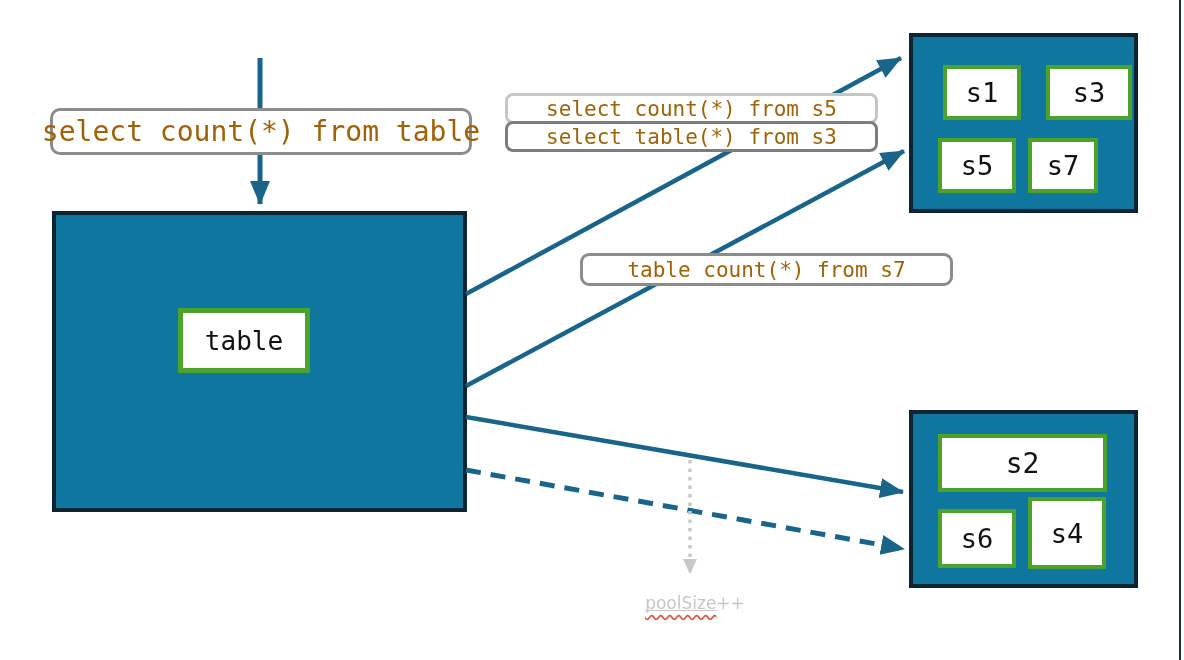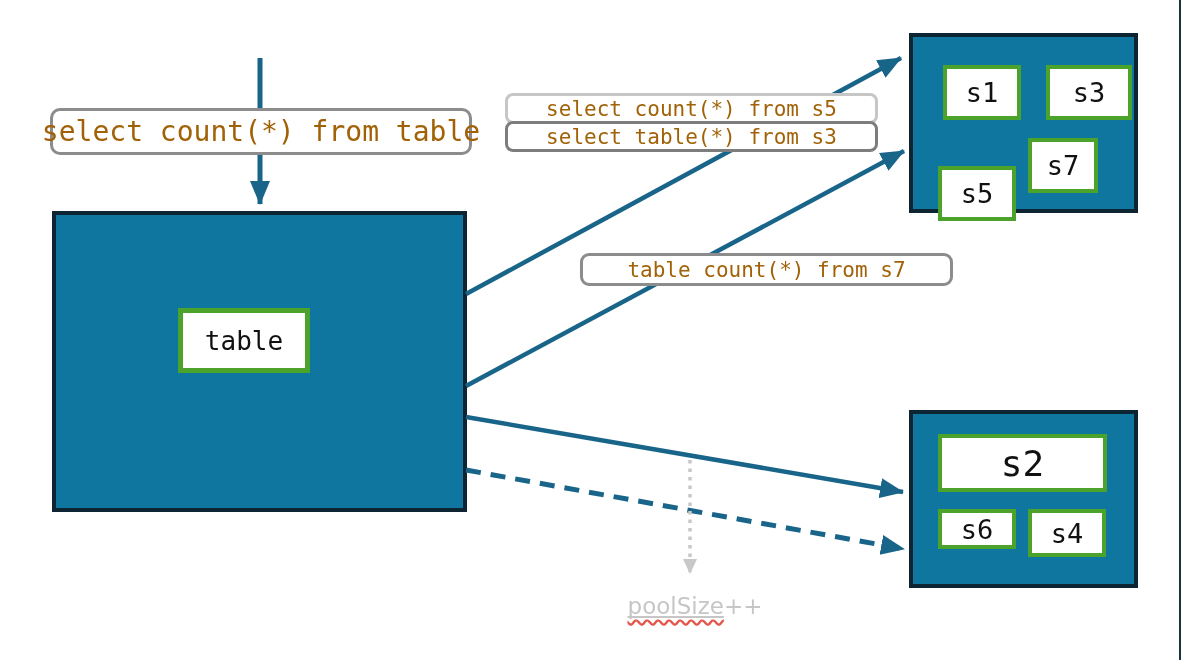--- a/index.html
+++ b/index.html
@@ -23,25 +23,25 @@
 
   .white-cell {
     position: absolute; box-sizing: border-box;
     background: #ffffff; border: 4px solid #4ba32b;
     display: flex; align-items: center; justify-content: center;
     color: #111111; font-size: 27px;
   }
   .table-label { left: 122px; top: 93px; width: 132px; height: 65px; border-width: 5px; font-size: 26px; }
   .cell-s1 { left: 30px; top: 28px;  width: 78px;  height: 55px; }
   .cell-s3 { left: 133px; top: 28px; width: 86px;  height: 55px; }
-  .cell-s5 { left: 25px; top: 101px; width: 78px;  height: 55px; margin-top: 28px; }
+  .cell-s5 { left: 25px; top: 101px; width: 78px;  height: 55px; }
   .cell-s7 { left: 115px; top: 101px; width: 70px; height: 55px; }
-  .cell-s2 { left: 25px; top: 20px;  width: 169px; height: 58px; font-size: 36px; }
-  .cell-s6 { left: 25px; top: 95px;  width: 78px;  height: 40px; }
-  .cell-s4 { left: 115px; top: 95px; width: 78px;  height: 48px; }
+  .cell-s2 { left: 25px; top: 20px;  width: 169px; height: 58px; font-size: 28px; }
+  .cell-s6 { left: 25px; top: 95px;  width: 78px;  height: 59px; }
+  .cell-s4 { left: 115px; top: 83px; width: 78px;  height: 72px; }
 
   
   .arrows { left: 0; top: 0; width: 1184px; height: 660px; z-index: 2; pointer-events: none; }
 
   
   .qlabel {
     position: absolute; box-sizing: border-box; z-index: 3;
     background: #ffffff; border: 3px solid #8c8c8c; border-radius: 9px;
     display: flex; align-items: center; justify-content: center;
     color: #a16207; font-size: 21px; white-space: nowrap;
@@ -51,21 +51,21 @@
   .q-s3 { left: 505px; top: 121px; width: 373px; height: 31px; border-color: #7d7d7d; border-radius: 8px; z-index: 4; }
   .q-s7 { left: 580px; top: 253px; width: 373px; height: 33px; }
   .q-s2 { left: 505px; top: 425px; width: 372px; height: 33px; }
   .q-est { left: 507px; top: 514px; width: 375px; height: 32px; }
 
   
   .poolsize {
     left: 595px; top: 593px; width: 200px; z-index: 3;
     text-align: center;
     font-family: "DejaVu Sans", "Liberation Sans", sans-serif;
-    font-size: 23px; color: #c6c6c6;
+    font-size: 17px; color: #c6c6c6;
   }
   .ps-straight {
     text-decoration: underline;
     text-decoration-color: #c6c6c6;
     text-decoration-skip-ink: none;
   }
   .ps-wavy {
     text-decoration: underline wavy #e4564a;
     text-decoration-skip-ink: none;
     text-underline-offset: 5px;

